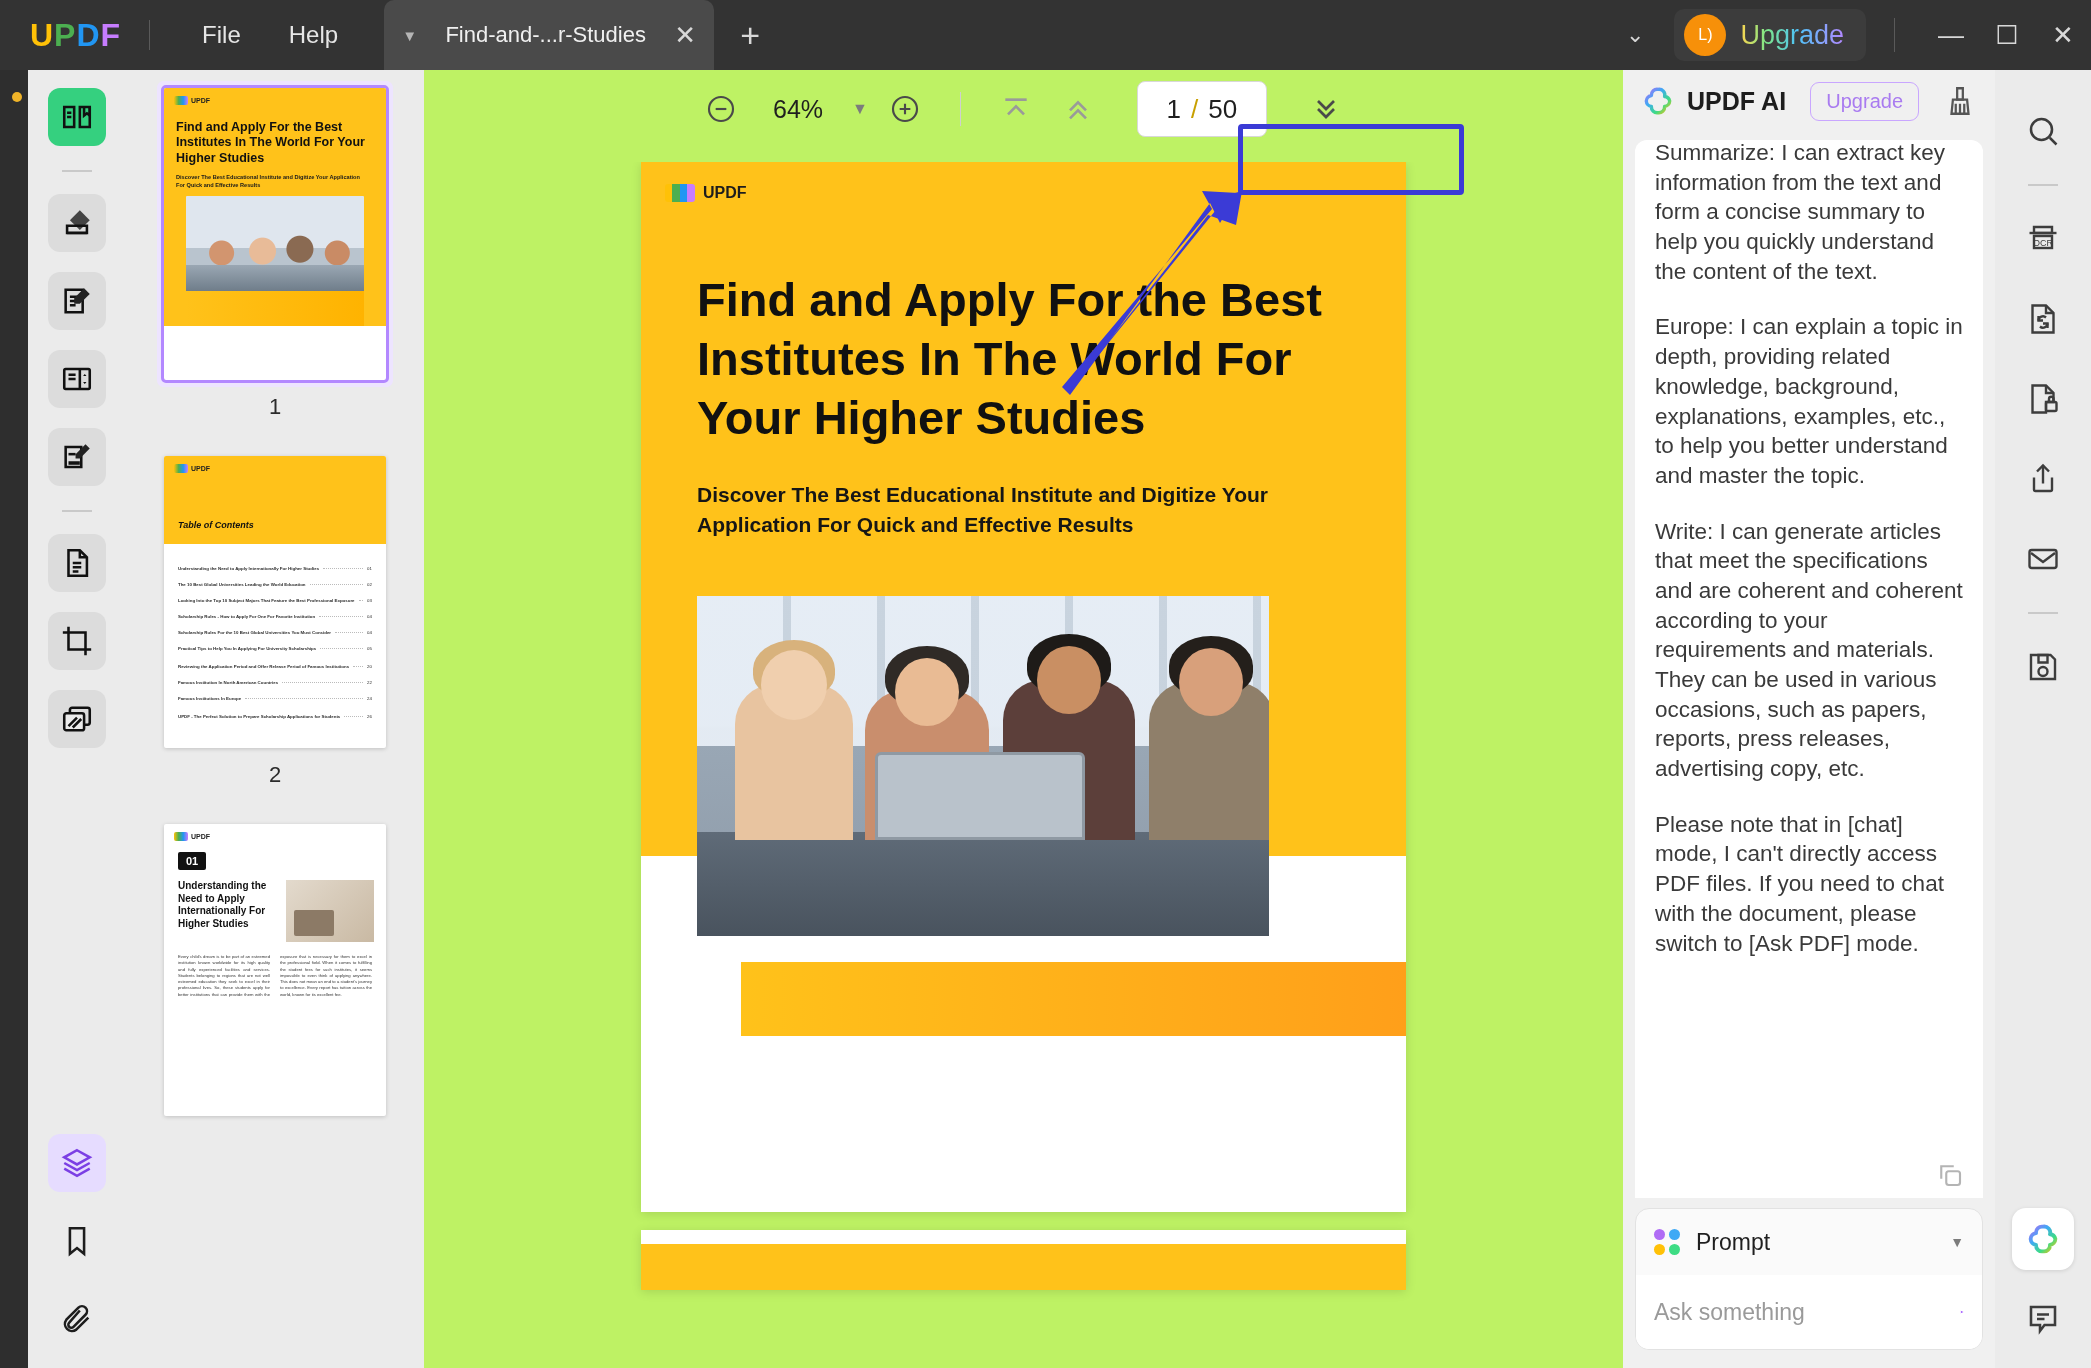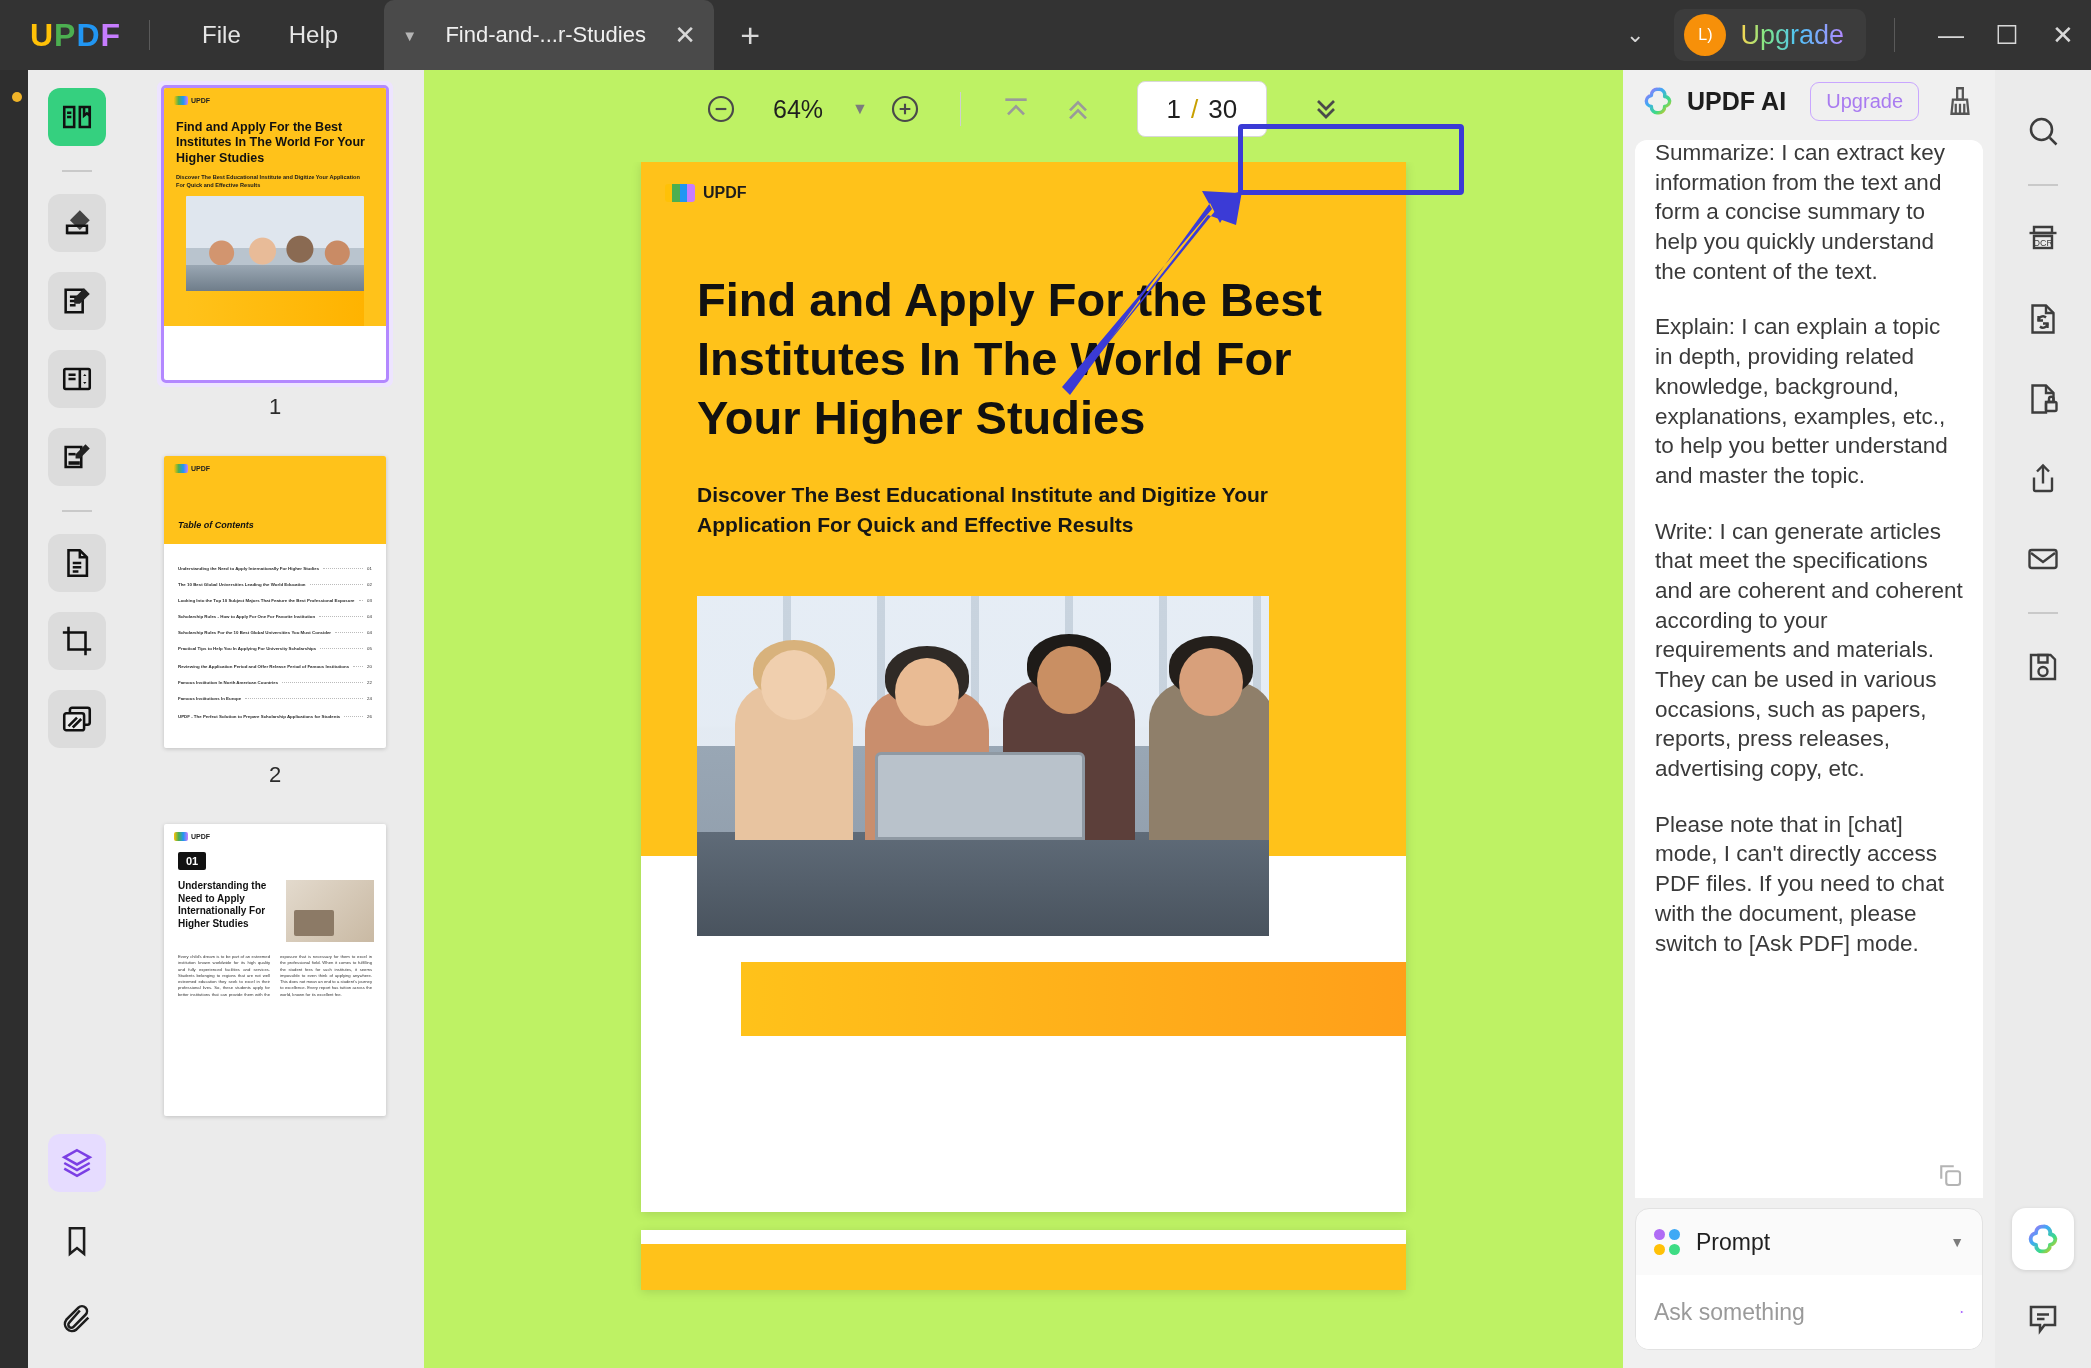--- a/index.html
+++ b/index.html
@@ -501,21 +501,21 @@
     </div>
     <div class="tb-icon">
       <svg viewBox="0 0 24 24" fill="none" stroke="#9a9a9a" stroke-width="2">
         <path d="M6 13l6-6 6 6"></path>
           <path d="M6 19l6-6 6 6"></path>
       </svg>
     </div>
     <div class="page-box">
       <span>1</span>
       <span class="slash">/</span>
-      <span>30</span>
+      <span>50</span>
     </div>
     <div class="tb-icon">
       <svg viewBox="0 0 24 24" fill="none" stroke="#4a4a4a" stroke-width="2">
         <path d="M6 6l6 6 6-6"></path>
           <path d="M6 12l6 6 6-6"></path>
       </svg>
     </div>
   </div>
 
   <div class="page-canvas">
@@ -562,21 +562,21 @@
     <svg class="ai-broom" viewBox="0 0 24 24" fill="none" stroke="#555" stroke-width="1.6">
       <path d="M10 3h4v8h-4z"></path>
         <path d="M7 11h10l1 10H6z"></path>
         <path d="M9 14v7M12 14v7M15 14v7"></path>
     </svg>
   </div>
 
 
   <div class="ai-body">
     <div class="ai-p first">Summarize: I can extract key information from the text and form a concise summary to help you quickly understand the content of the text.</div>
-    <div class="ai-p">Explain: I can explain a topic in depth, providing related knowledge, background, explanations, examples, etc., to help you better understand and master the topic.</div>
+    <div class="ai-p">Europe: I can explain a topic in depth, providing related knowledge, background, explanations, examples, etc., to help you better understand and master the topic.</div>
     <div class="ai-p">Write: I can generate articles that meet the specifications and are coherent and coherent according to your requirements and materials. They can be used in various occasions, such as papers, reports, press releases, advertising copy, etc.</div>
     <div class="ai-p">Please note that in [chat] mode, I can't directly access PDF files. If you need to chat with the document, please switch to [Ask PDF] mode.</div>
     <svg class="copy-icon" viewBox="0 0 24 24" fill="none" stroke="#b4b4b4" stroke-width="1.7">
       <rect x="9" y="9" width="11" height="11" rx="2"></rect>
         <path d="M5 15V5h10"></path>
     </svg>
   </div>
 
   <div class="ai-input-wrap">
     <div class="prompt-row">

